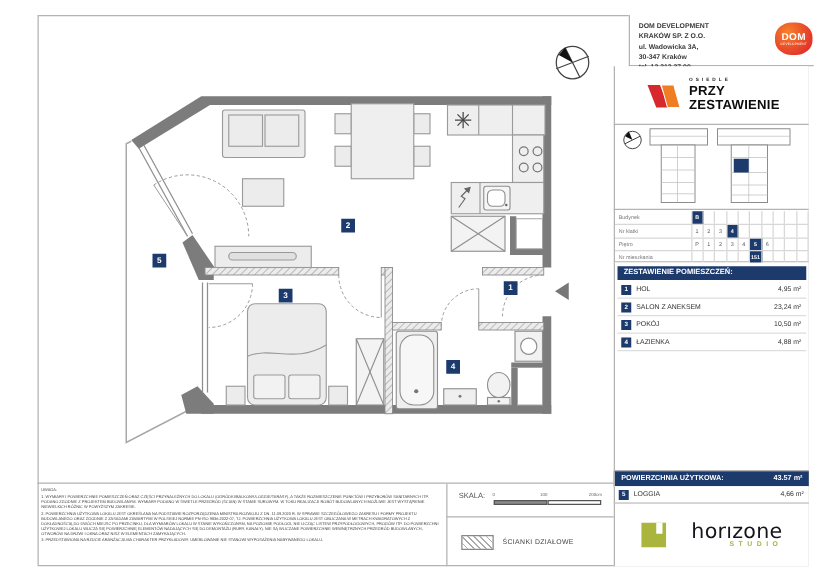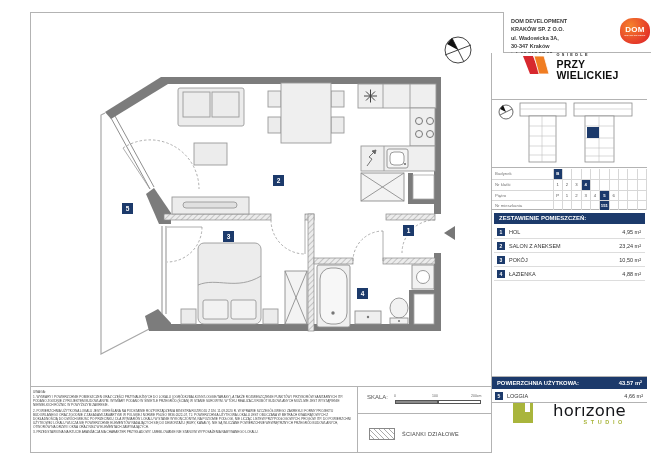--- a/index.html
+++ b/index.html
@@ -14,21 +14,21 @@
   
   .sb{position:absolute;left:491px;width:156px;box-sizing:border-box;background:#fff;
       border-left:1px solid #b3b3b3;border-bottom:1px solid #b3b3b3;}
   .sb-dev{top:12px;height:41px;display:flex;margin-left:12px;}
   .dev-text{flex:1;font-size:5.5px;font-weight:bold;color:#3a3a3a;line-height:1.5;padding:5px 0 0 7px;}
   .dom-logo{width:30px;height:26px;margin:6px 9px 0 0;border-radius:45%;
             background:radial-gradient(circle at 35% 30%,#f5822b 0%,#e5392a 70%,#d8242a 100%);
             display:flex;flex-direction:column;align-items:center;justify-content:center;color:#fff;}
   .dom-logo .t{font-size:8px;font-weight:bold;letter-spacing:.3px;}
   .dom-logo .s{font-size:2.5px;letter-spacing:.2px;margin-top:.5px;}
-  .sb-estate{top:53px;height:47px;display:flex;align-items:flex-start;justify-content:center;gap:6px;}
+  .sb-estate{top:53px;height:47px;display:flex;align-items:center;justify-content:center;gap:6px;}
   .est-osiedle{font-size:3.8px;font-weight:bold;letter-spacing:2.4px;color:#222;margin-bottom:1.5px;}
   .est-name{font-size:10.5px;font-weight:bold;color:#0d0d0d;line-height:1.05;letter-spacing:.2px;}
   .sb-keyplan{top:100px;height:68px;}
   .sb-loctable{top:168px;height:42px;padding-top:1px;}
   .lt-row{display:flex;height:9.8px;border-bottom:1px solid #d7d7d7;align-items:stretch;}
   .lt-row:last-child{border-bottom:none;}
   .lt-label{width:62px;border-right:1px solid #d7d7d7;padding-left:3px;font-size:4.3px;color:#777;line-height:9.8px;}
   .lt-cell{width:9px;border-right:1px solid #d7d7d7;text-align:center;font-size:4.3px;color:#555;line-height:9.8px;}
   .lt-cell.hl{background:#1c3a6b;color:#fff;font-weight:bold;}
   .sb-roomlist{top:210px;height:167px;}
@@ -37,21 +37,21 @@
   .rl-row{display:flex;align-items:center;height:13px;border-bottom:1px solid #ddd;margin:0 2px;
           font-size:5.5px;color:#333;}
   .rl-num{width:8px;height:8px;background:#1c3a6b;color:#fff;font-size:5px;font-weight:bold;
           line-height:8px;text-align:center;margin:0 4px 0 3px;flex:none;}
   .rl-name{flex:1;}
   .rl-area{padding-right:4px;}
   .sb-totalbar{top:377px;height:12px;background:#1c3a6b;border-bottom:none;display:flex;
                justify-content:space-between;align-items:center;padding:0 5px;color:#fff;
                font-size:5.8px;font-weight:bold;}
   .sb-loggia{top:389px;height:14px;display:flex;align-items:center;font-size:5.5px;color:#333;}
-  .sb-logo{top:403px;height:50px;display:flex;align-items:flex-start;justify-content:center;gap:20px;border-bottom:none;}
+  .sb-logo{top:403px;height:50px;display:flex;align-items:center;justify-content:center;gap:20px;border-bottom:none;}
   .hz-text{display:flex;flex-direction:column;}
   .hz-name{font-size:16.5px;color:#141519;letter-spacing:.2px;line-height:1;font-family:"DejaVu Sans",sans-serif;}
   .hz-sub{font-size:5.5px;letter-spacing:3.6px;color:#a9b53c;font-weight:bold;text-align:right;margin-top:-1px;}
   
   .foot-divider{position:absolute;left:30px;top:386px;width:461px;border-top:1px solid #b3b3b3;}
   .foot-notes{position:absolute;left:33px;top:390px;width:318px;font-size:3.15px;color:#444;line-height:1.32;}
   .foot-notes .n{margin-bottom:1px;}
   .skala-box{position:absolute;left:357px;top:387px;width:134px;height:27px;box-sizing:border-box;
              border-left:1px solid #b3b3b3;border-bottom:1px solid #b3b3b3;}
   .skala-inner{display:flex;gap:7px;padding:7px 0 0 9px;}
@@ -248,21 +248,21 @@
 </div>
 
 <div class="sb sb-estate">
   <svg width="30" height="22" viewBox="0 0 30 22">
     <polygon points="3,3 13,3 20,21 10,21" fill="#d7282e"></polygon>
     <polygon points="14,3 24,3 29,21 19,21" fill="#f07d22" stroke="#fff" stroke-width="0.8"></polygon>
   </svg>
   <div>
     <div class="est-osiedle">OSIEDLE</div>
     <div class="est-name">PRZY</div>
-    <div class="est-name">WIELICKIEJ</div>
+    <div class="est-name">ZESTAWIENIE</div>
   </div>
 </div>
 
 <div class="sb sb-keyplan">
   <svg width="154" height="66" viewBox="0 0 154 66">
     <g stroke="#444" stroke-width="0.8" fill="none">
       <circle cx="14" cy="12" r="7"></circle>
       <line x1="8" y1="15" x2="20" y2="9"></line>
       <polygon points="11,5 14,12 8,9" fill="#111" stroke="none"></polygon>
     </g>

